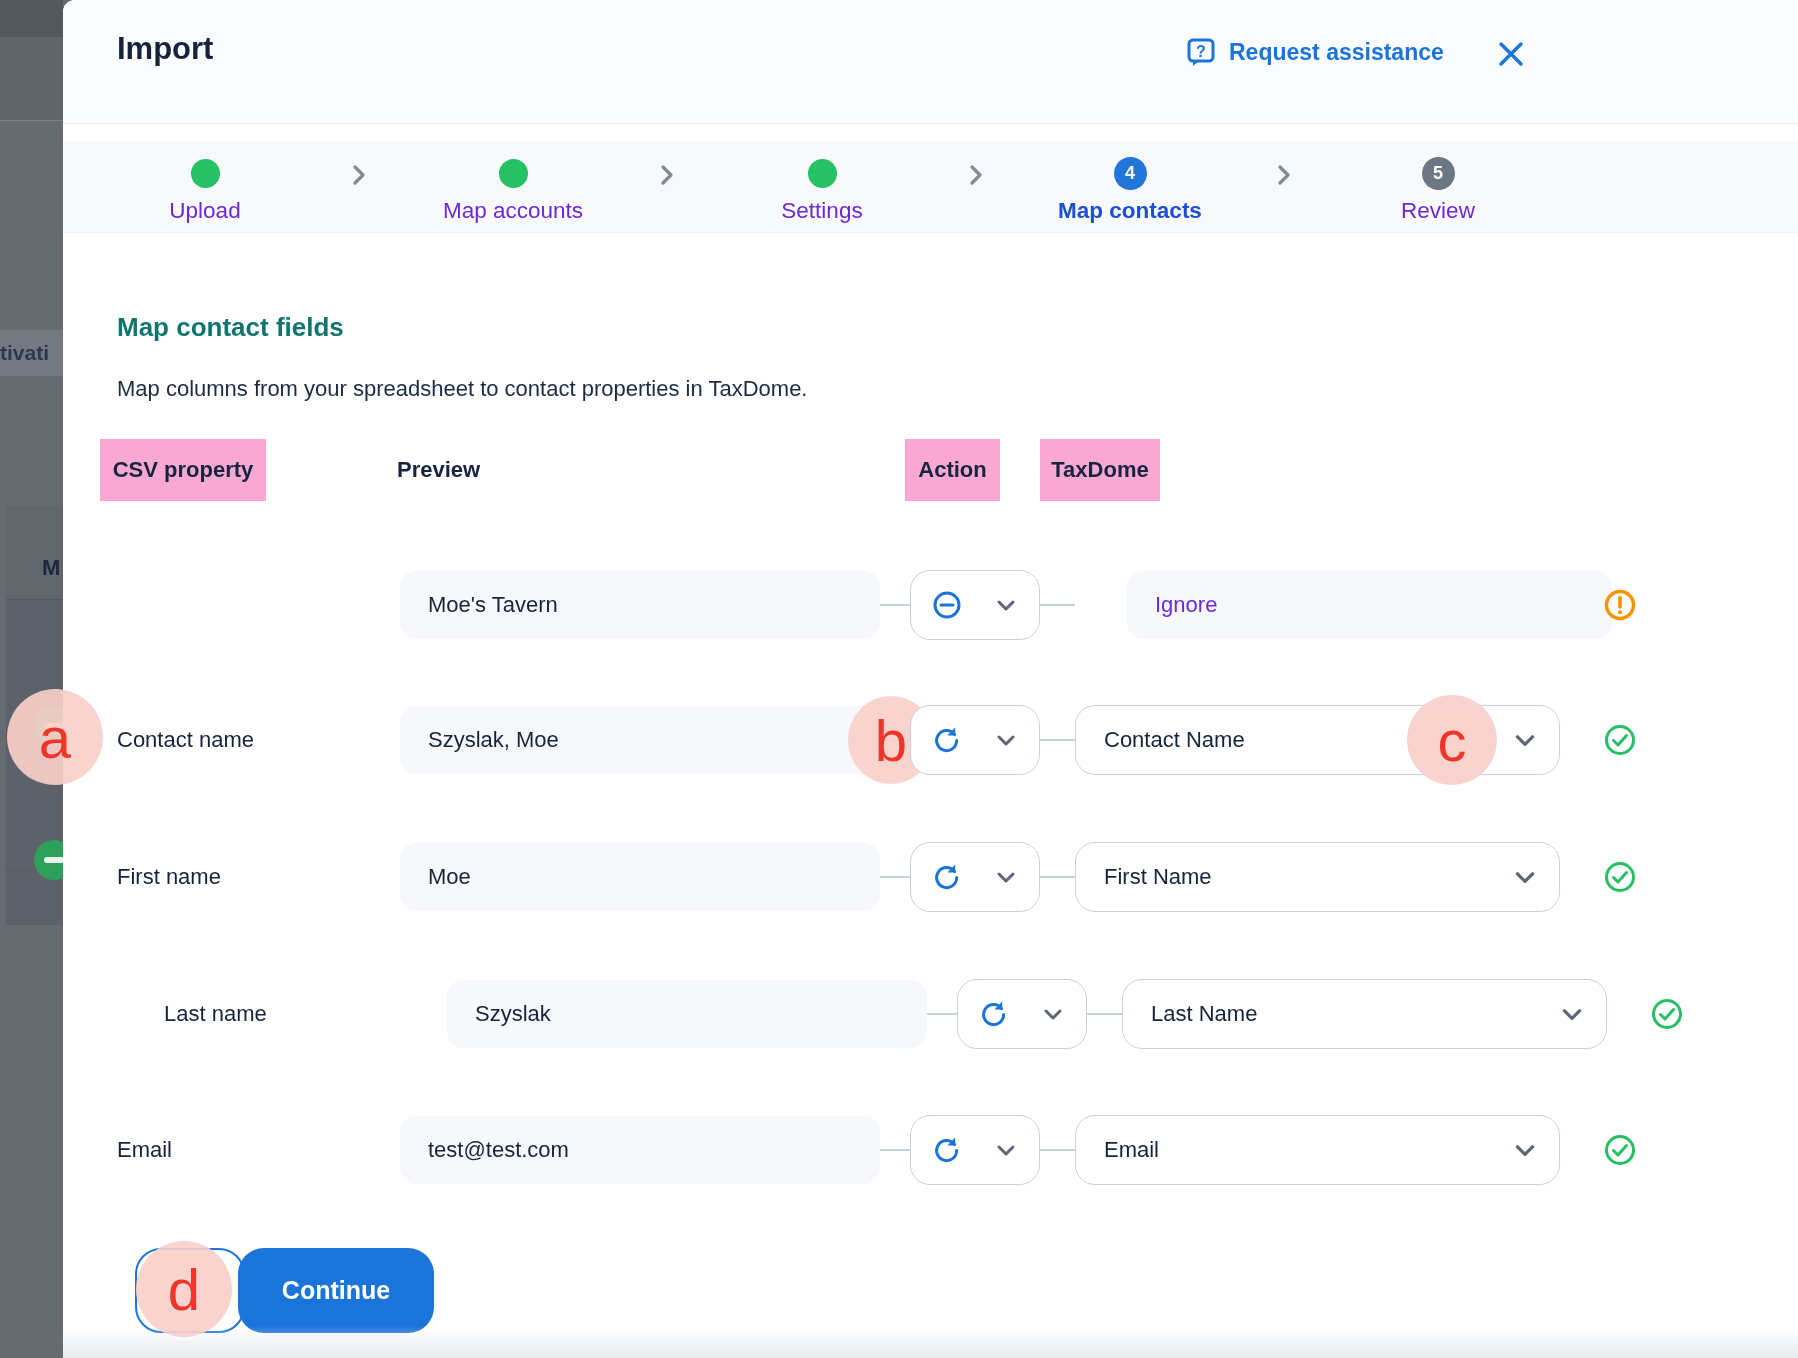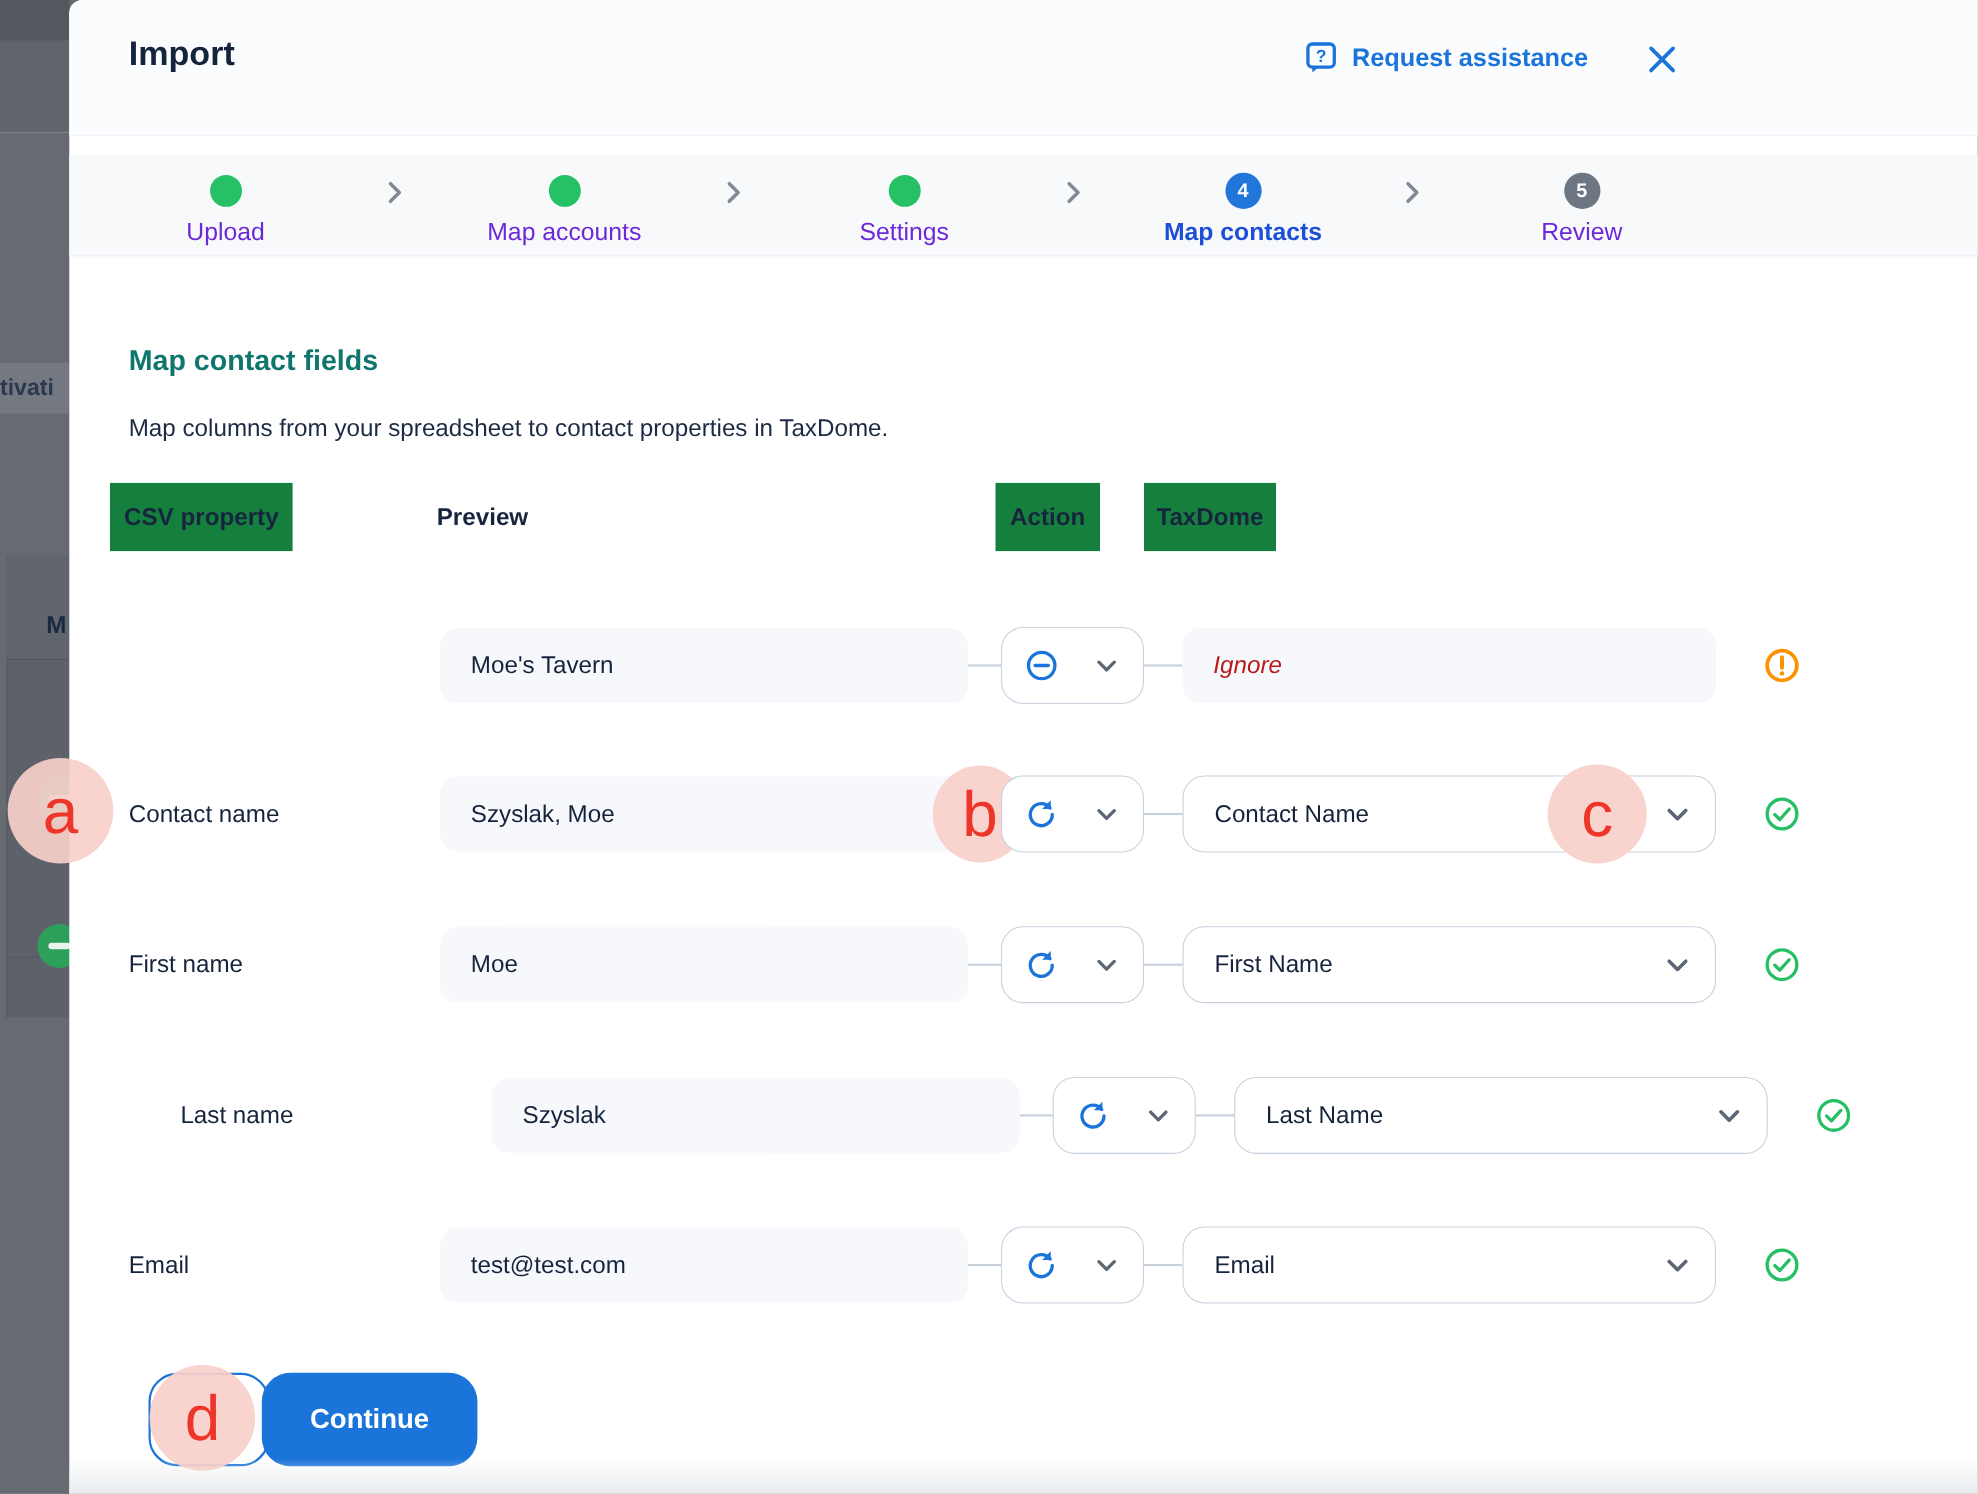--- a/index.html
+++ b/index.html
@@ -42,35 +42,35 @@
   .step .s-label { position:absolute; left:0; right:0; top:57px; font-size:22.5px; color:#6d28d9; }
   .step.active .s-label { color:#1d4ed8; font-weight:bold; }
   .s1 { left:22px; }  .s2 { left:330px; } .s3 { left:639px; } .s4 { left:947px; } .s5 { left:1255px; }
   .sep { position:absolute; top:22px; width:20px; height:24px; }
   .sep1 { left:286px; } .sep2 { left:594px; } .sep3 { left:903px; } .sep4 { left:1211px; }
 
   .m-heading { position:absolute; left:54px; top:312px; font-size:26px; font-weight:bold; color:#0f766e; }
   .m-desc { position:absolute; left:54px; top:376px; font-size:22px; color:#1c2b43; }
 
   .col-hd { position:absolute; top:439px; height:62px; display:flex; align-items:center; font-size:22px; font-weight:bold; color:#16253d; }
-  .hl { background:#15803d; justify-content:center;text-align:center; }
+  .hl { background:#f9a8d4; justify-content:center;text-align:center; }
   .ch-csv { left:37px; width:166px; }
   .ch-preview { left:334px; }
   .ch-action { left:842px; width:95px; }
   .ch-taxdome { left:977px; width:120px; }
 
   .row { position:absolute; left:0; width:1735px; height:70px; }
   .r1 { top:570px; } .r2 { top:705px; } .r3 { top:842px; } .r4 { top:979px;margin-left:47px; } .r5 { top:1115px; }
   .csv-lbl { position:absolute; left:54px; top:0; height:70px; display:flex; align-items:center; font-size:22px; color:#15243c; }
   .pv-box { position:absolute; left:337px; top:1px; width:480px; height:68px; background:#f6f8fb; border-radius:16px; display:flex; align-items:center; padding-left:28px; font-size:22px; color:#15243c; }
   .conn { position:absolute; top:34px; height:2px; background:#c9d1dc; }
   .conn1 { left:817px; width:30px; }
   .conn2 { left:977px; width:35px; }
   .act-btn { position:absolute; left:847px; top:0; width:130px; height:70px; background:#ffffff; border:1.5px solid #c8d2de; border-radius:20px; display:flex; align-items:center; justify-content:space-between; padding:0 20px; cursor:pointer; z-index:2; }
-  .td-plain { position:absolute; left:1012px; top:1px; width:485px; height:68px; background:#f6f8fb; border-radius:16px; display:flex; align-items:center; padding-left:28px; font-size:22px; color:#b91c1c;font-style:italic; }
+  .td-plain { position:absolute; left:1064px; top:1px; width:485px; height:68px; background:#f6f8fb; border-radius:16px; display:flex; align-items:center; padding-left:28px; font-size:22px; color:#6d28d9; }
   .td-select { position:absolute; left:1012px; top:0; width:485px; height:70px; background:#ffffff; border:1.5px solid #c8d2de; border-radius:20px; display:flex; align-items:center; padding-left:28px; font-size:22px; color:#15243c; cursor:pointer; }
   .td-select .chev { position:absolute; right:20px; top:20px; }
   .status { position:absolute; left:1540px; top:18px; width:34px; height:34px; }
 
   .btn-outline { position:absolute; left:72px; top:1248px; width:110px; height:85px; background:#ffffff; border:2px solid #1a74d9; border-radius:26px; cursor:pointer; }
   .btn-continue { position:absolute; left:175px; top:1248px; width:196px; height:85px; background:#1a74d9; border:none; border-radius:26px; color:#ffffff; font-size:25px; font-weight:bold; font-family:"Liberation Sans", sans-serif; cursor:pointer; z-index:2; }
   .bottom-fade { position:absolute; left:0; bottom:0; width:1735px; height:32px; background:linear-gradient(rgba(255,255,255,0), #e8ebee); pointer-events:none; z-index:4; }
 
   
   .ann { position:absolute; border-radius:50%; background:rgba(249,207,202,0.92); display:flex; align-items:center; justify-content:center; font-size:58px; font-weight:500; color:#ee352a; z-index:5; }

